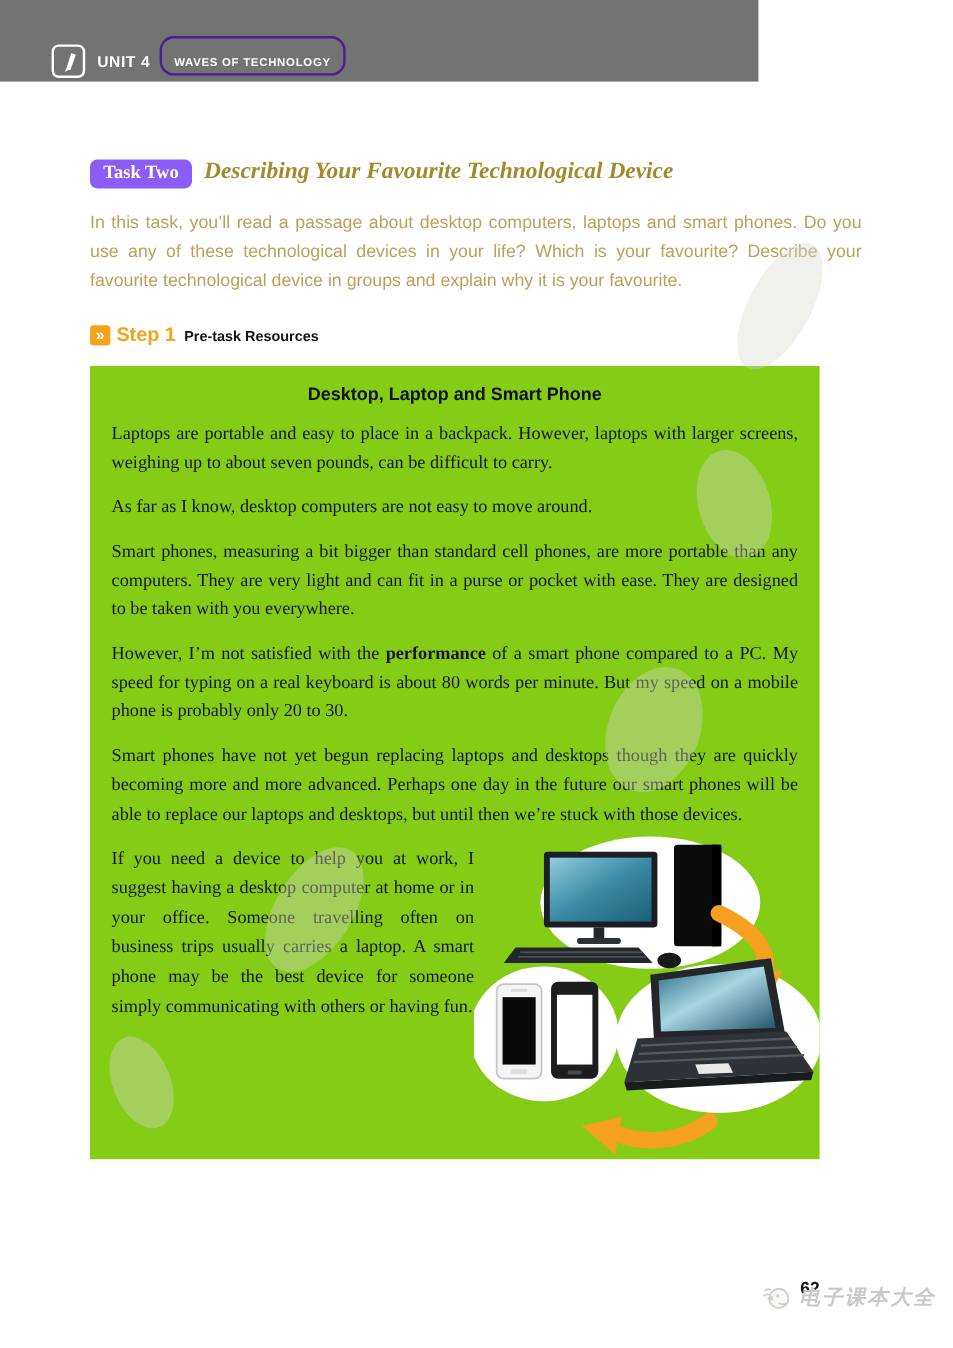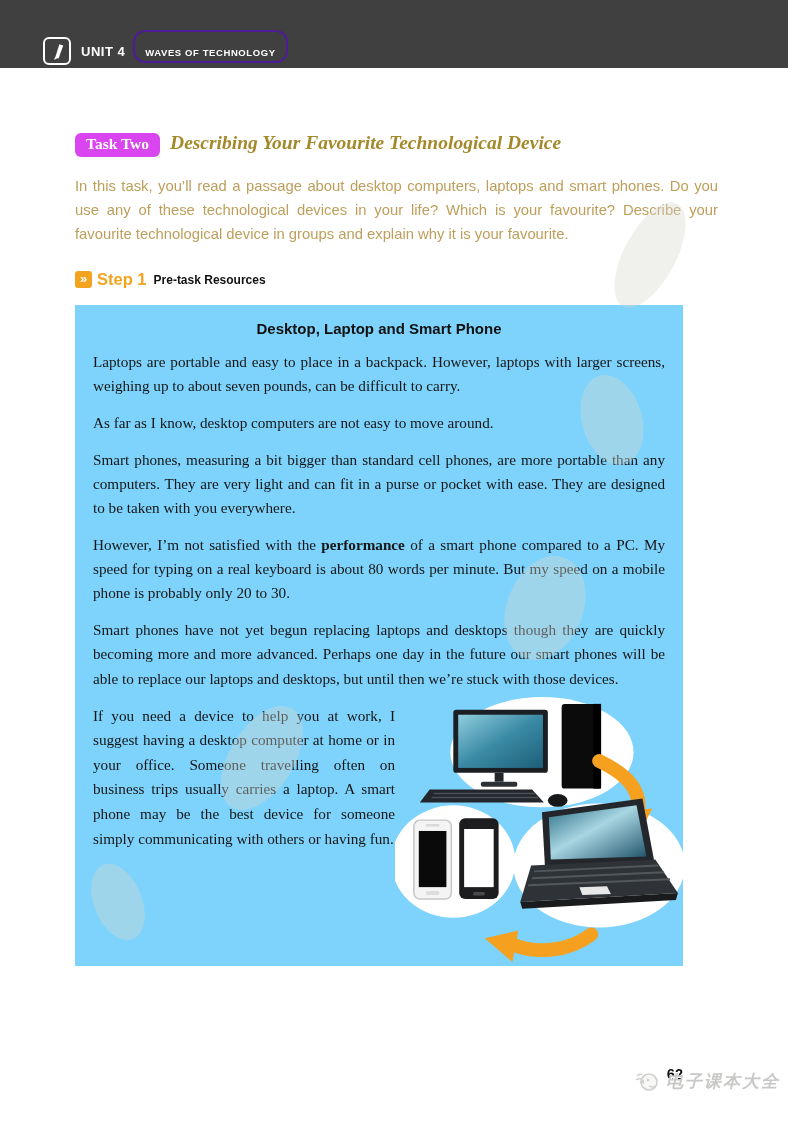--- a/index.html
+++ b/index.html
@@ -8,22 +8,22 @@
     width: 794px; height: 1123px;
     background: #ffffff;
     font-family: "Liberation Sans", sans-serif;
     position: relative;
     overflow: hidden;
   }
 
   
   .top-bar {
     position: absolute; top: 0; left: 0;
-    width: 788px; height: 68px;
-    background: #404040;
+    width: 632px; height: 68px;
+    background: #737373;
     display: flex; align-items: flex-end;
     padding: 0 0 3px 43px;
   }
   .unit-icon-box {
     width: 28px; height: 28px;
     border: 2px solid #ffffff; border-radius: 6px;
     display: flex; align-items: center; justify-content: center;
   }
   .unit-label {
     color: #ffffff; font-weight: bold; font-size: 13px;
@@ -39,21 +39,21 @@
 
   
   .page-content {
     position: absolute; top: 68px; left: 0;
     width: 794px; padding: 0 76px 0 75px;
   }
 
   .task-row { margin-top: 64px; display: flex; align-items: baseline; }
   .task-badge {
     display: inline-block;
-    background: #d946ef; color: #ffffff;
+    background: #8b5cf6; color: #ffffff;
     font-family: "Liberation Serif", serif;
     font-weight: bold; font-size: 15.5px;
     padding: 2px 11px 4px; border-radius: 6px;
     flex-shrink: 0;
   }
   .task-title {
     font-family: "Liberation Serif", serif;
     font-weight: bold; font-size: 19.5px;
     color: #A4892B; margin-left: 10px; font-style: italic;
   }
@@ -75,21 +75,21 @@
   }
   .step-label { color: #F2A41F; font-weight: bold; font-size: 16.5px; margin: 0 7px 0 5px; }
   .step-title { color: #121212; font-weight: bold; font-size: 12px; }
 
   .instruction { margin-top: 19px; color: #1c1c1c; font-size: 14.6px; }
 
   
   .passage-box {
     margin-top: 16px;
     width: 608px;
-    background: #7dd3fc;
+    background: #84cc16;
     padding: 15px 18px 4px;
   }
   .passage-title {
     text-align: center;
     font-size: 15px; font-weight: bold; color: #111111;
     margin-bottom: 4px;
   }
   .passage-box p.passage-para {
     font-family: "Liberation Serif", serif;
     font-size: 15.2px; line-height: 1.58;

